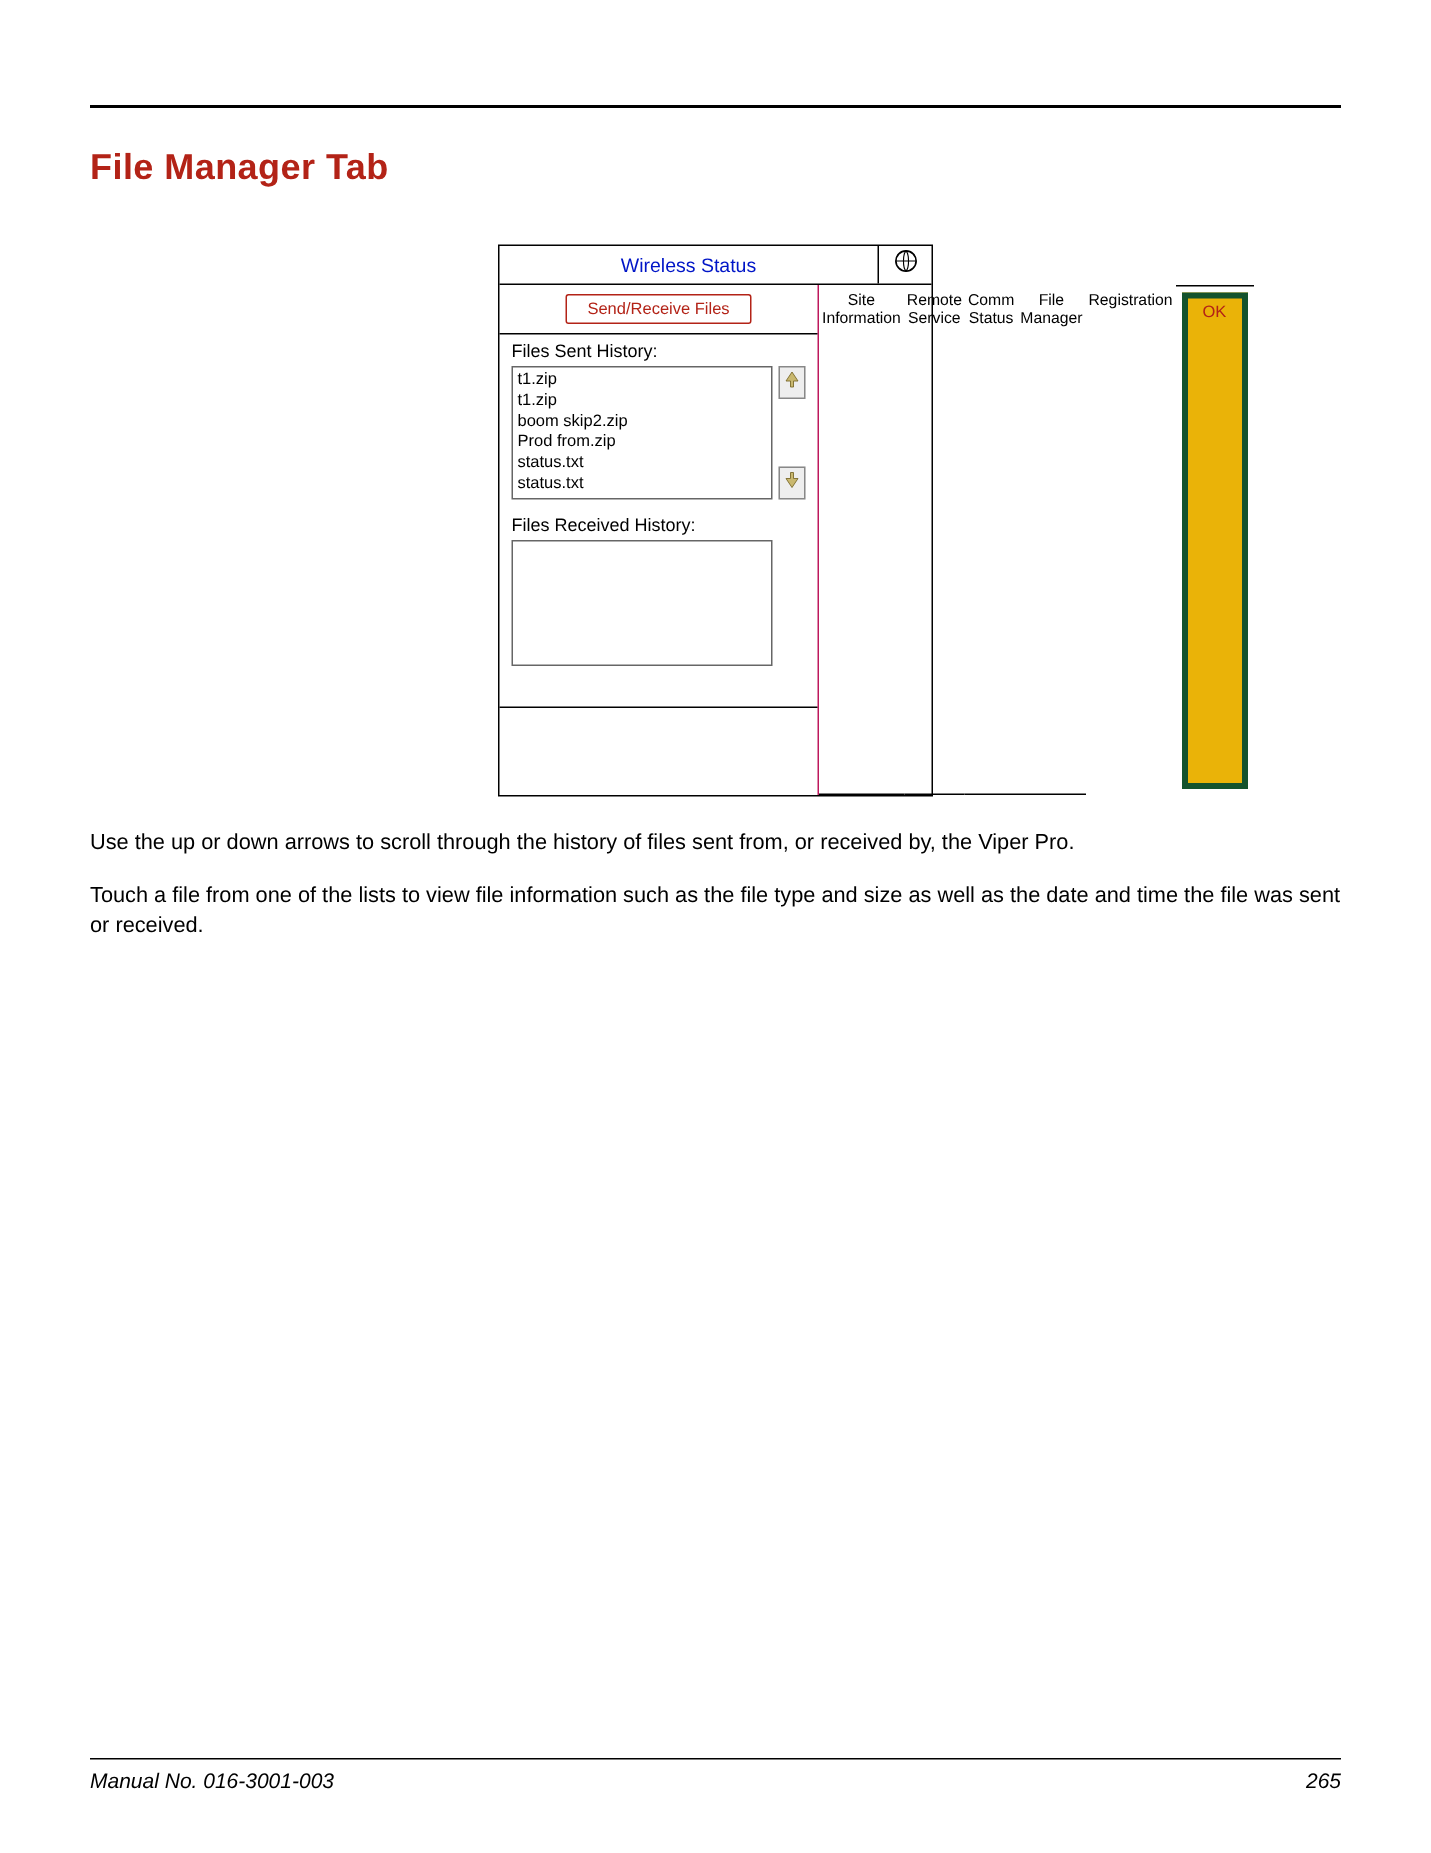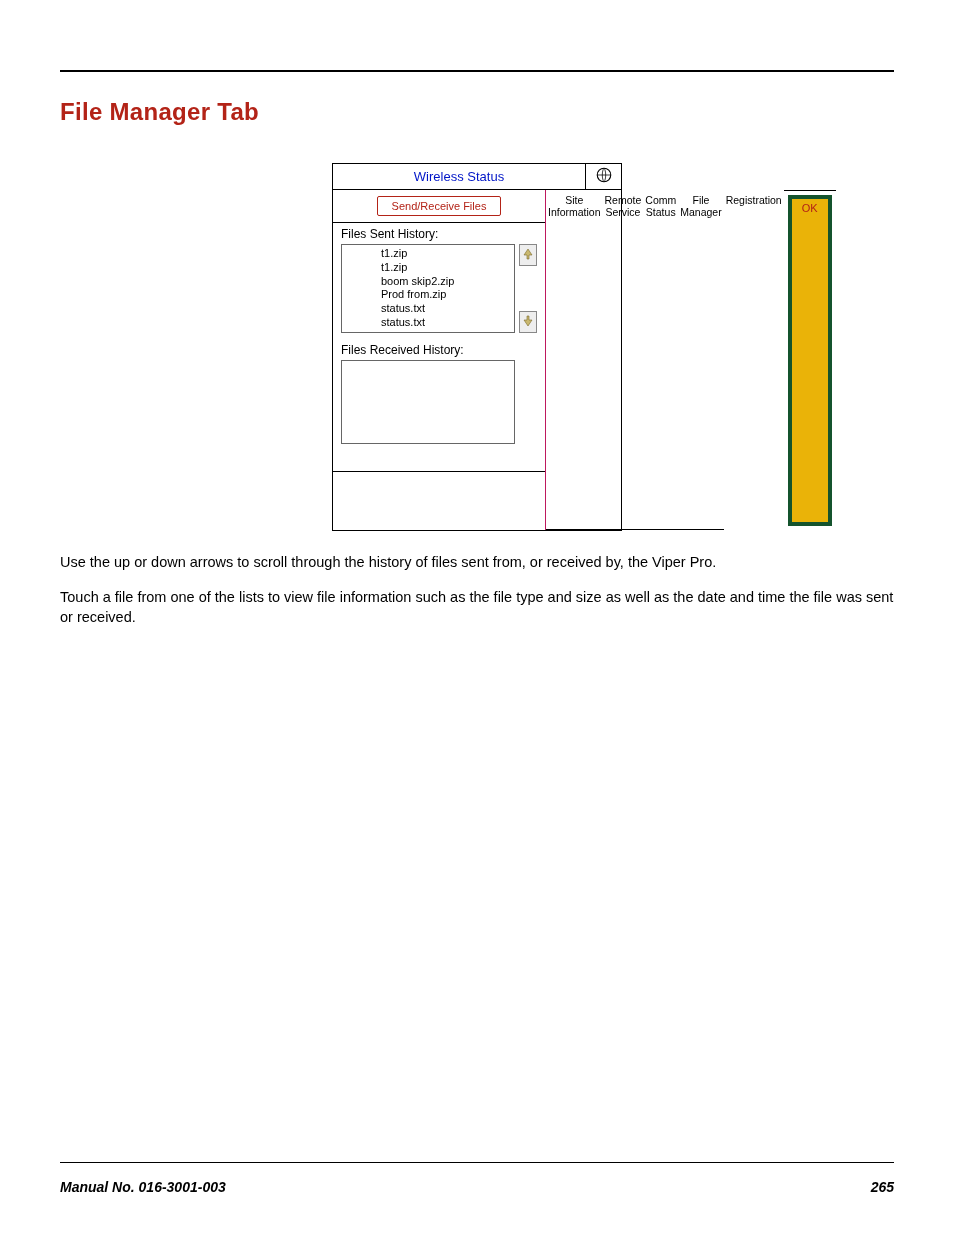--- a/index.html
+++ b/index.html
@@ -149,29 +149,29 @@
     color: #b32317;
     font-size: 11px;
     padding: 3px 10px;
   }
   .footer {
     position: absolute;
     bottom: 40px;
     left: 60px;
     right: 60px;
     border-top: 1.5px solid #000;
-    padding-top: 16px;
+    padding-top: 6px;
     display: flex;
     justify-content: space-between;
     font-style: italic;
-    font-weight: bold;
+    font-weight: normal;
     font-size: 14px;
     gap: 45px;
   }
-  .file-item { white-space: nowrap; margin-left: 36px; }
+  .file-item { white-space: nowrap; }
 </style>
 </head>
 <body>
 
 <div class="page">
   <div class="top-rule"></div>
 
   <div class="heading">File Manager Tab</div>
 
 

